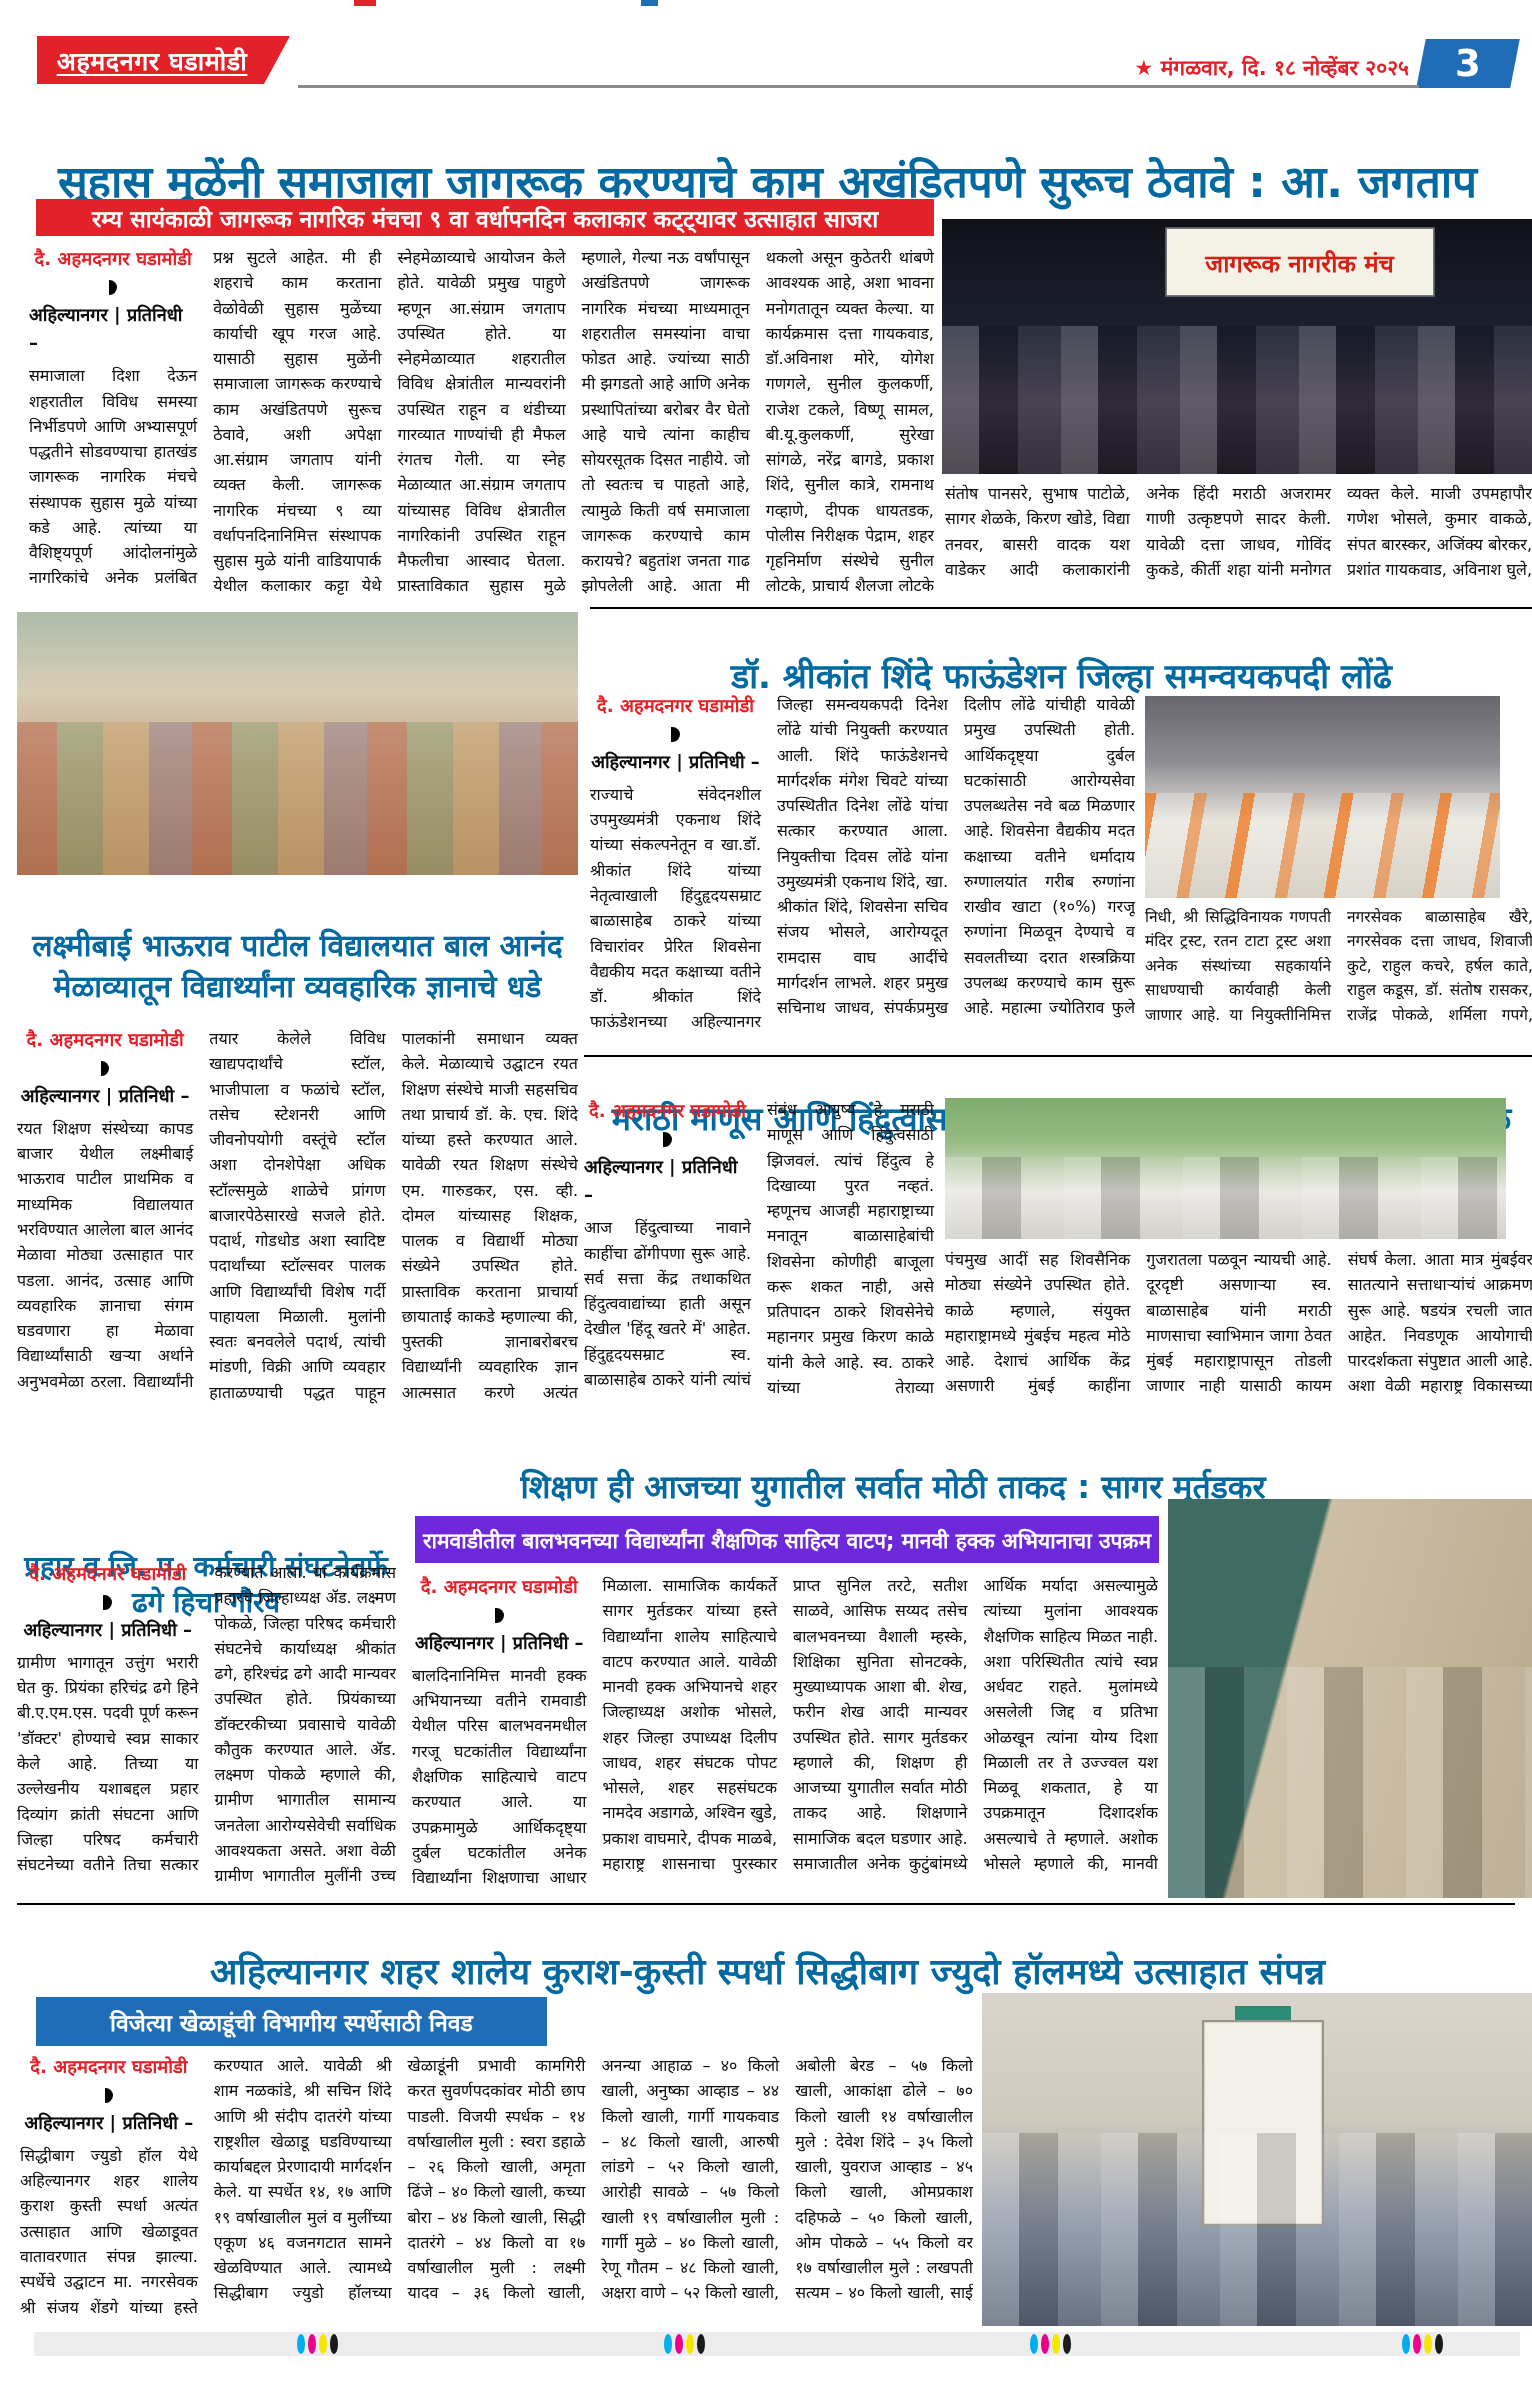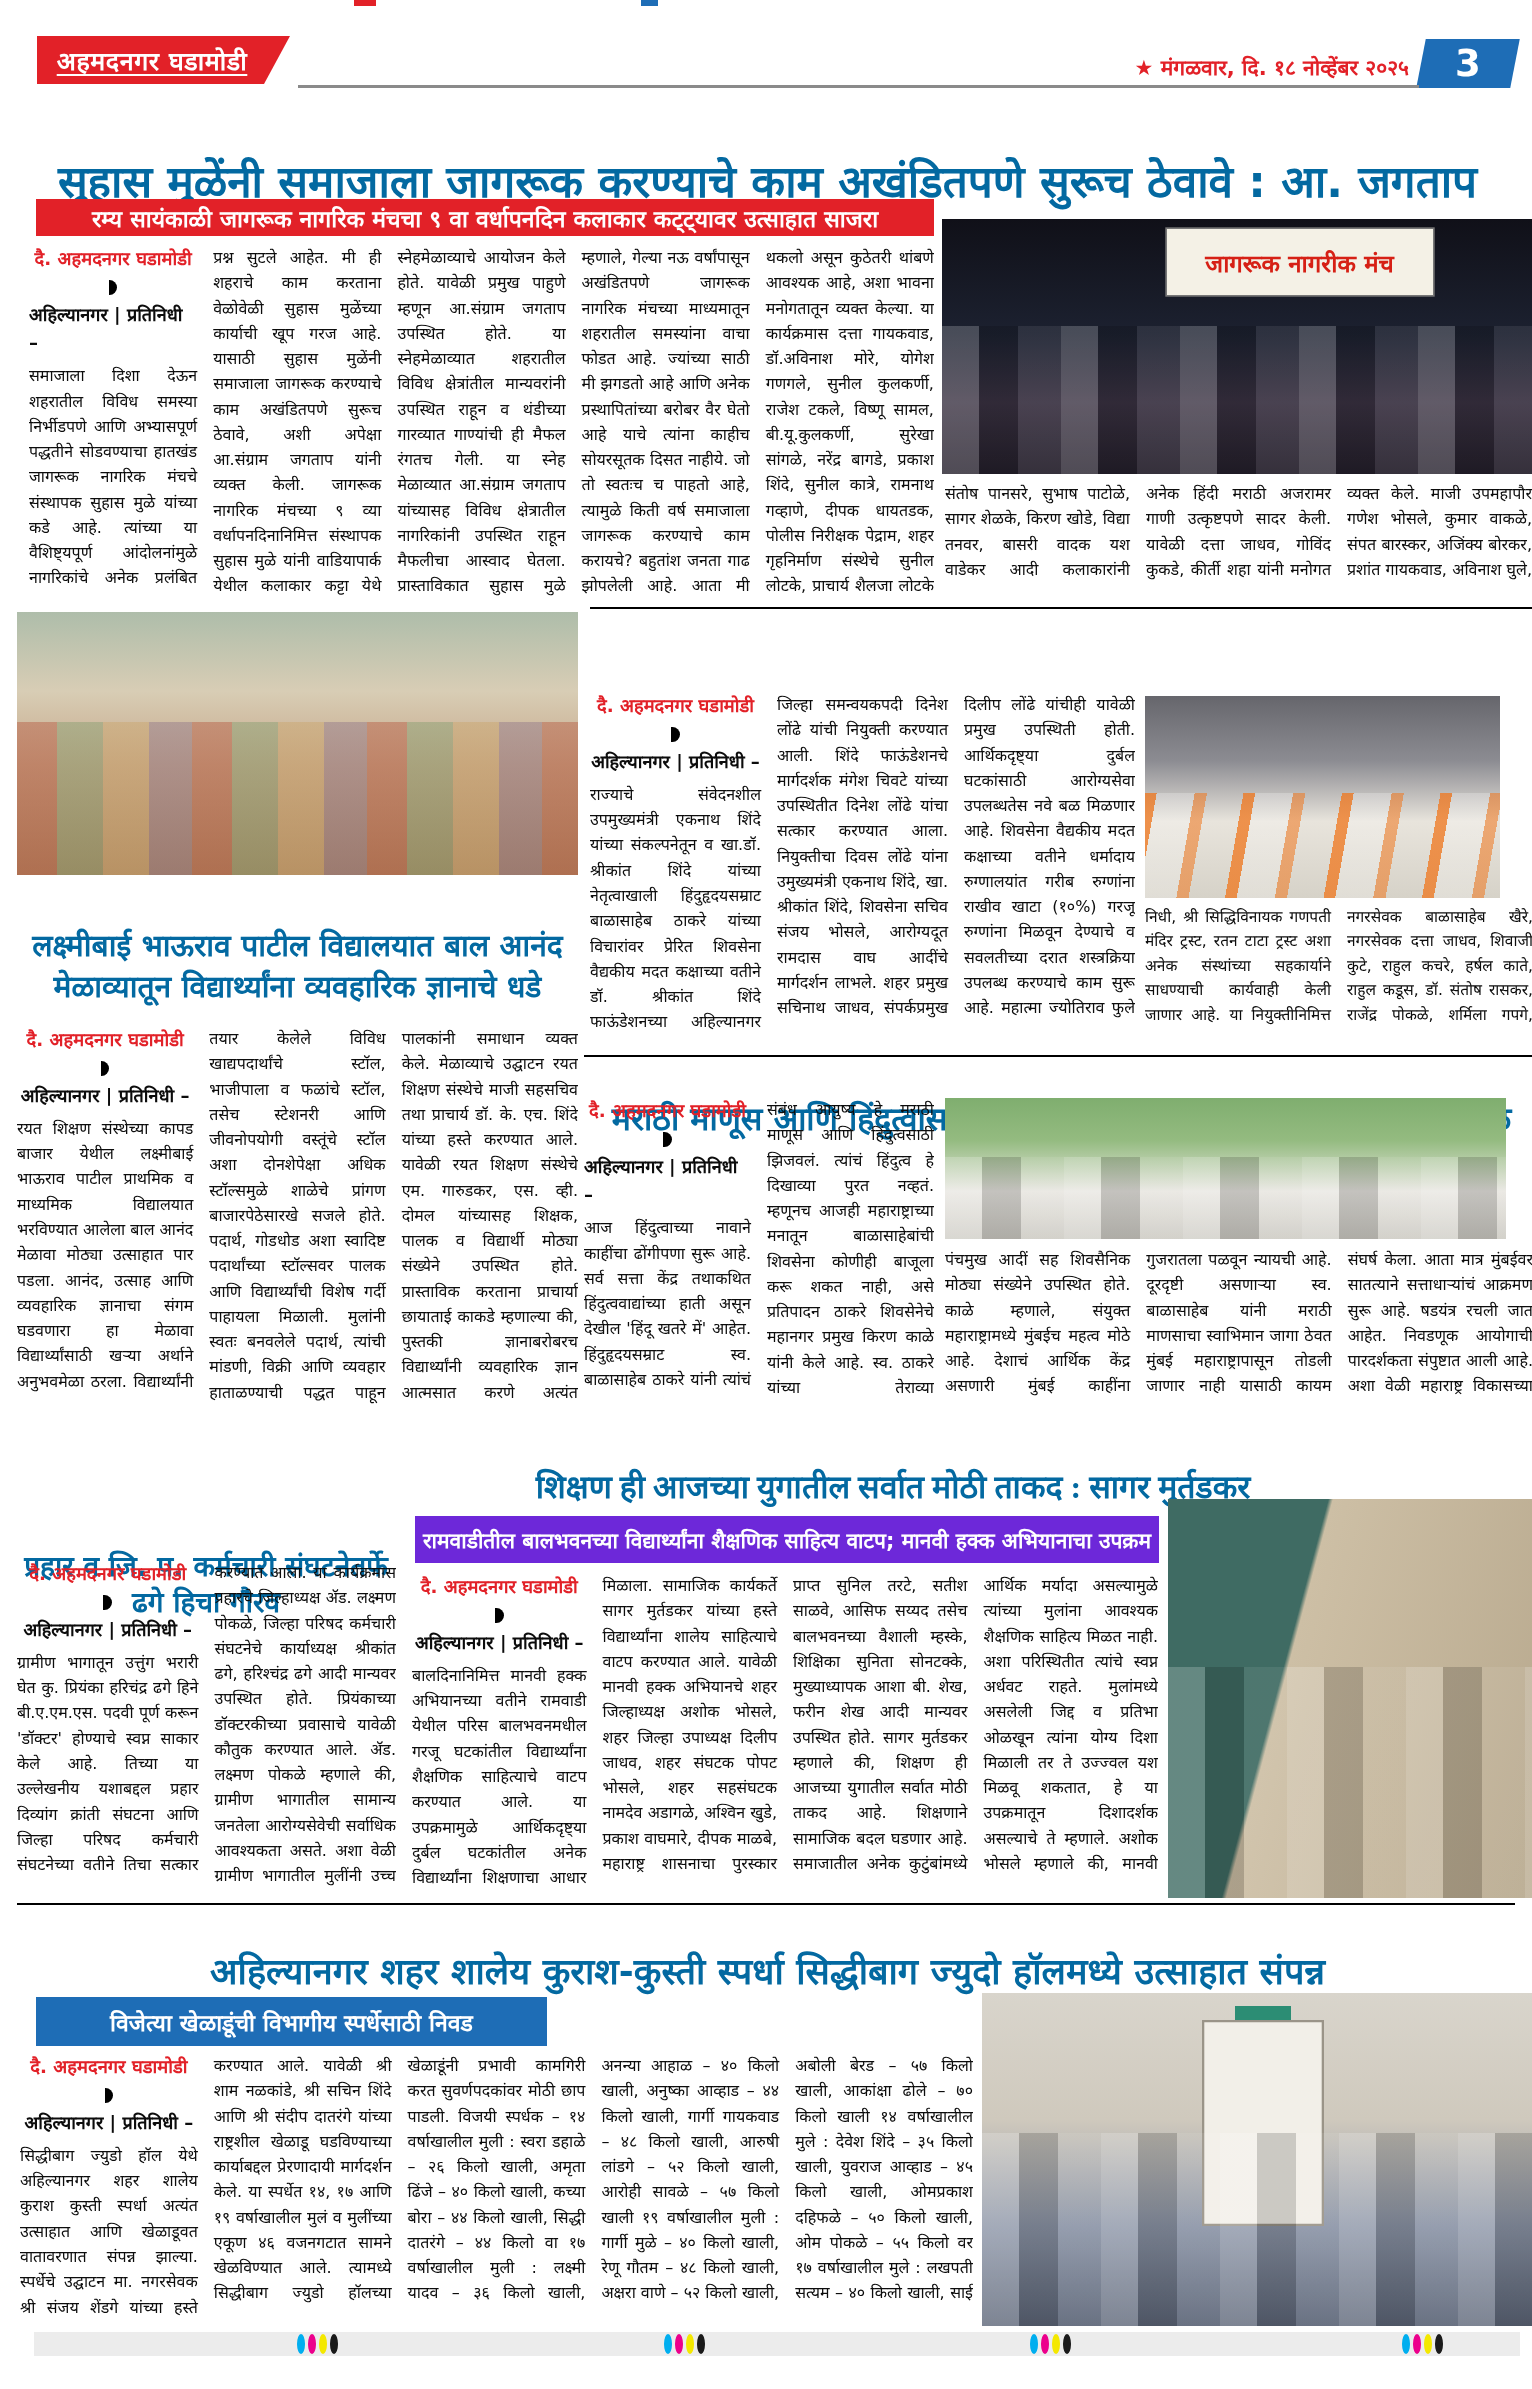--- a/index.html
+++ b/index.html
@@ -25,21 +25,21 @@
     transform:skewX(-11deg);display:flex;align-items:center;justify-content:center;}
   .pagenum span{color:#fff;font-size:37px;font-weight:bold;transform:skewX(11deg);}
   .header-rule{position:absolute;left:298px;top:85px;width:1121px;height:3.4px;background:var(--grayrule);}
 
   
   .headline{position:absolute;color:#0369a1;font-weight:bold;text-align:center;line-height:1.12;margin-top:40px;}
   .hl-main{left:23px;top:117px;width:1489px;font-size:44px;}
   .hl-a2{left:590px;top:617px;width:943px;font-size:34px;}
   .hl-a3{left:17px;top:886px;width:561px;font-size:30px;line-height:1.35;}
   .hl-a5{left:17px;top:1509px;width:378px;font-size:28px;line-height:1.3;}
-  .hl-a6{left:409px;top:1430px;width:968px;font-size:32px;font-family:Liberation Serif, serif;}
+  .hl-a6{left:409px;top:1430px;width:968px;font-size:32px;}
   .hl-a7{left:23px;top:1912px;width:1489px;font-size:36px;}
   .strip{position:absolute;display:flex;align-items:center;justify-content:center;text-align:center;
     color:#fff;font-weight:bold;}
   .strip-red{left:36px;top:199px;width:898px;height:37px;background:var(--red);font-size:23px;}
   .strip-black{left:415px;top:1516px;width:744px;height:47px;background:#6d28d9;font-size:21px;}
   .strip-blue{left:36px;top:1997px;width:511px;height:49px;background:var(--blue);font-size:23px;}
 
   .rule{position:absolute;background:#000;}
   .rule.ra{left:590px;top:607px;width:943px;height:2.3px;}
   .rule.rb{left:584px;top:1055px;width:949px;height:1.7px;}
@@ -127,20 +127,21 @@
       <span>अहिल्यानगर | प्रतिनिधी –</span>
     </div>
     <span>समाजाला दिशा देऊन शहरातील विविध समस्या निर्भीडपणे आणि अभ्यासपूर्ण पद्धतीने सोडवण्याचा हातखंड जागरूक नागरिक मंचचे संस्थापक सुहास मुळे यांच्या कडे आहे. त्यांच्या या वैशिष्ट्यपूर्ण आंदोलनांमुळे नागरिकांचे अनेक प्रलंबित प्रश्न सुटले आहेत. मी ही शहराचे काम करताना वेळोवेळी सुहास मुळेंच्या कार्याची खूप गरज आहे. यासाठी सुहास मुळेंनी समाजाला जागरूक करण्याचे काम अखंडितपणे सुरूच ठेवावे, अशी अपेक्षा आ.संग्राम जगताप यांनी व्यक्त केली. जागरूक नागरिक मंचच्या ९ व्या वर्धापनदिनानिमित्त संस्थापक सुहास मुळे यांनी वाडियापार्क येथील कलाकार कट्टा येथे स्नेहमेळाव्याचे आयोजन केले होते. यावेळी प्रमुख पाहुणे म्हणून आ.संग्राम जगताप उपस्थित होते. या स्नेहमेळाव्यात शहरातील विविध क्षेत्रांतील मान्यवरांनी उपस्थित राहून व थंडीच्या गारव्यात गाण्यांची ही मैफल रंगतच गेली. या स्नेह मेळाव्यात आ.संग्राम जगताप यांच्यासह विविध क्षेत्रातील नागरिकांनी उपस्थित राहून मैफलीचा आस्वाद घेतला. प्रास्ताविकात सुहास मुळे म्हणाले, गेल्या नऊ वर्षांपासून अखंडितपणे जागरूक नागरिक मंचच्या माध्यमातून शहरातील समस्यांना वाचा फोडत आहे. ज्यांच्या साठी मी झगडतो आहे आणि अनेक प्रस्थापितांच्या बरोबर वैर घेतो आहे याचे त्यांना काहीच सोयरसूतक दिसत नाहीये. जो तो स्वतःच च पाहतो आहे, त्यामुळे किती वर्ष समाजाला जागरूक करण्याचे काम करायचे? बहुतांश जनता गाढ झोपलेली आहे. आता मी थकलो असून कुठेतरी थांबणे आवश्यक आहे, अशा भावना मनोगतातून व्यक्त केल्या. या कार्यक्रमास दत्ता गायकवाड, डॉ.अविनाश मोरे, योगेश गणगले, सुनील कुलकर्णी, राजेश टकले, विष्णू सामल, बी.यू.कुलकर्णी, सुरेखा सांगळे, नरेंद्र बागडे, प्रकाश शिंदे, सुनील कात्रे, रामनाथ गव्हाणे, दीपक धायतडक, पोलीस निरीक्षक पेद्राम, शहर गृहनिर्माण संस्थेचे सुनील लोटके, प्राचार्य शैलजा लोटके यांच्यासह रसिक श्रोते उपस्थित होते.</span>
   </div>
   <div class="textblock tb-a1b">
     <span>संतोष पानसरे, सुभाष पाटोळे, सागर शेळके, किरण खोडे, विद्या तनवर, बासरी वादक यश वाडेकर आदी कलाकारांनी अनेक हिंदी मराठी अजरामर गाणी उत्कृष्टपणे सादर केली. यावेळी दत्ता जाधव, गोविंद कुकडे, कीर्ती शहा यांनी मनोगत व्यक्त केले. माजी उपमहापौर गणेश भोसले, कुमार वाकळे, संपत बारस्कर, अजिंक्य बोरकर, प्रशांत गायकवाड, अविनाश घुले, भगवान फुलसौंदर व राजेश भंडारी आदींनी यावेळी शुभेच्छा दिल्या. या कार्यक्रमात समाजिक युवा कार्यकर्ते अमेय मुळे यांचेही वाढदिवसानिमित्त अभीष्टचिंतन आ.संग्राम जगताप यांच्या हस्ते करण्यात आले.</span>
   </div>
 
   <div class="rule ra"></div>
   <div class="photo p2"></div>
+  <div class="headline hl-a2">डॉ. श्रीकांत शिंदे फाऊंडेशन जिल्हा समन्वयकपदी लोंढे</div>
   <div class="textblock tb-a2">
     <div class="paper">दै. अहमदनगर घडामोडी</div>
     <div class="byline">
       <span class="bullet"></span>
       <span>अहिल्यानगर | प्रतिनिधी –</span>
     </div>
     <span>राज्याचे संवेदनशील उपमुख्यमंत्री एकनाथ शिंदे यांच्या संकल्पनेतून व खा.डॉ. श्रीकांत शिंदे यांच्या नेतृत्वाखाली हिंदुहृदयसम्राट बाळासाहेब ठाकरे यांच्या विचारांवर प्रेरित शिवसेना वैद्यकीय मदत कक्षाच्या वतीने डॉ. श्रीकांत शिंदे फाऊंडेशनच्या अहिल्यानगर जिल्हा समन्वयकपदी दिनेश लोंढे यांची नियुक्ती करण्यात आली. शिंदे फाऊंडेशनचे मार्गदर्शक मंगेश चिवटे यांच्या उपस्थितीत दिनेश लोंढे यांचा सत्कार करण्यात आला. नियुक्तीचा दिवस लोंढे यांना उमुख्यमंत्री एकनाथ शिंदे, खा. श्रीकांत शिंदे, शिवसेना सचिव संजय भोसले, आरोग्यदूत रामदास वाघ आदींचे मार्गदर्शन लाभले. शहर प्रमुख सचिनाथ जाधव, संपर्कप्रमुख दिलीप लोंढे यांचीही यावेळी प्रमुख उपस्थिती होती. आर्थिकदृष्ट्या दुर्बल घटकांसाठी आरोग्यसेवा उपलब्धतेस नवे बळ मिळणार आहे. शिवसेना वैद्यकीय मदत कक्षाच्या वतीने धर्मादाय रुग्णालयांत गरीब रुग्णांना राखीव खाटा (१०%) गरजू रुग्णांना मिळवून देण्याचे व सवलतीच्या दरात शस्त्रक्रिया उपलब्ध करण्याचे काम सुरू आहे. महात्मा ज्योतिराव फुले जनआरोग्य योजनेअंतर्गत नोंदणीकृत धर्मादाय रुग्णालयांतील खाटा गरजूंना मिळवून देण्यासाठी फाऊंडेशन सातत्याने काम करीत आहे. यासाठी गंभीर व महागड्या शस्त्रक्रियांना लागणारा निधी मिळविण्यासाठी प्रयत्नशील राहणार असल्याचे लोंढे यांनी सांगितले.</span>
   </div>
   <div class="photo p3"></div>
   <div class="textblock tb-a2b">

